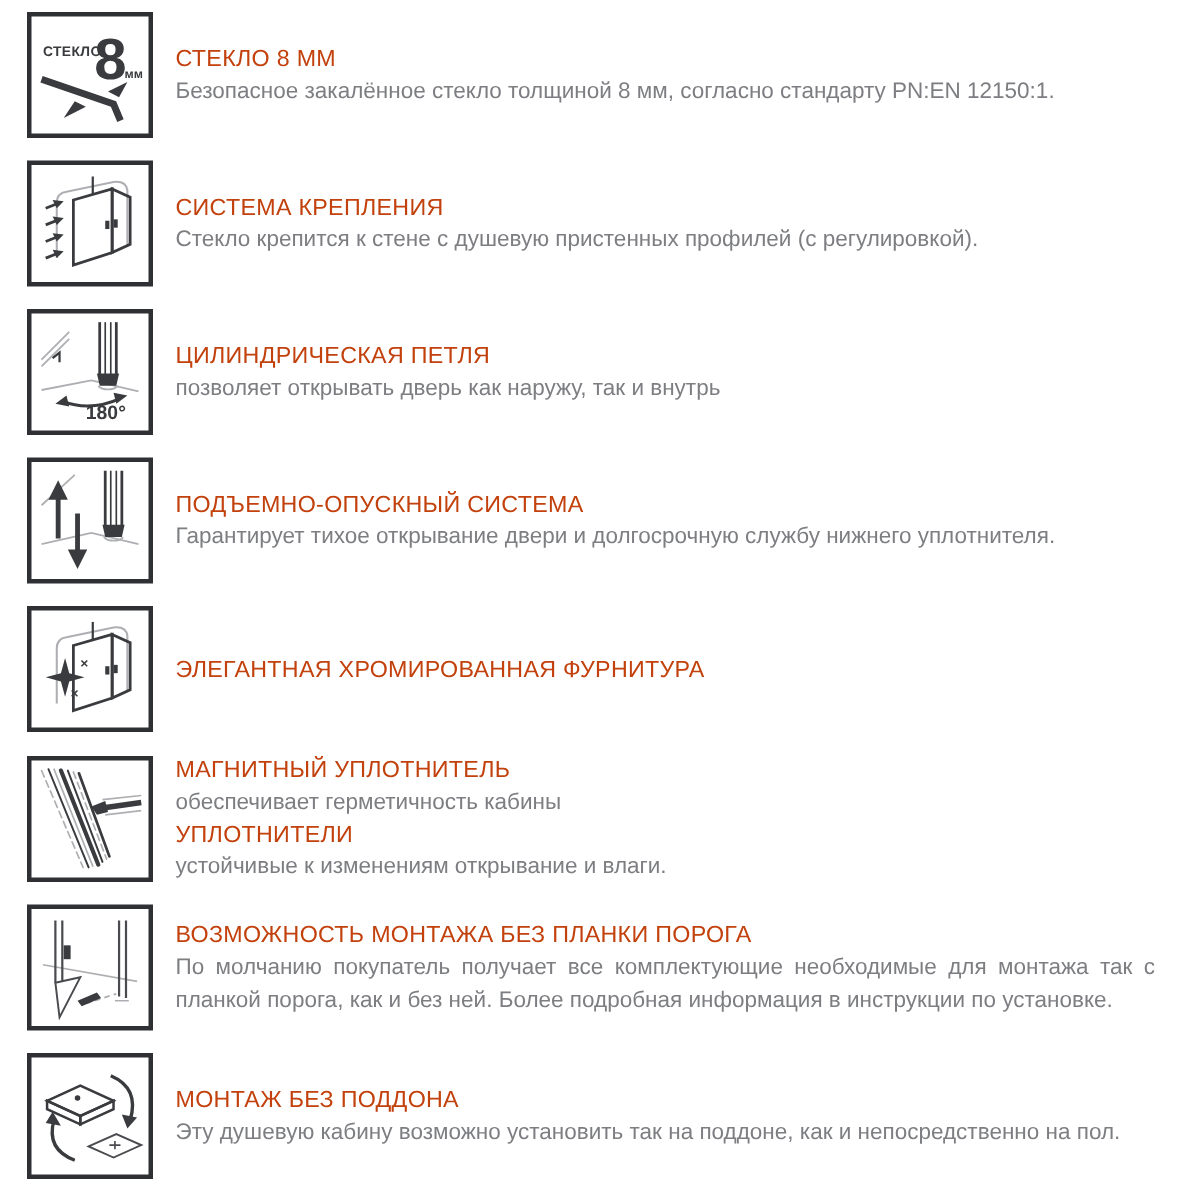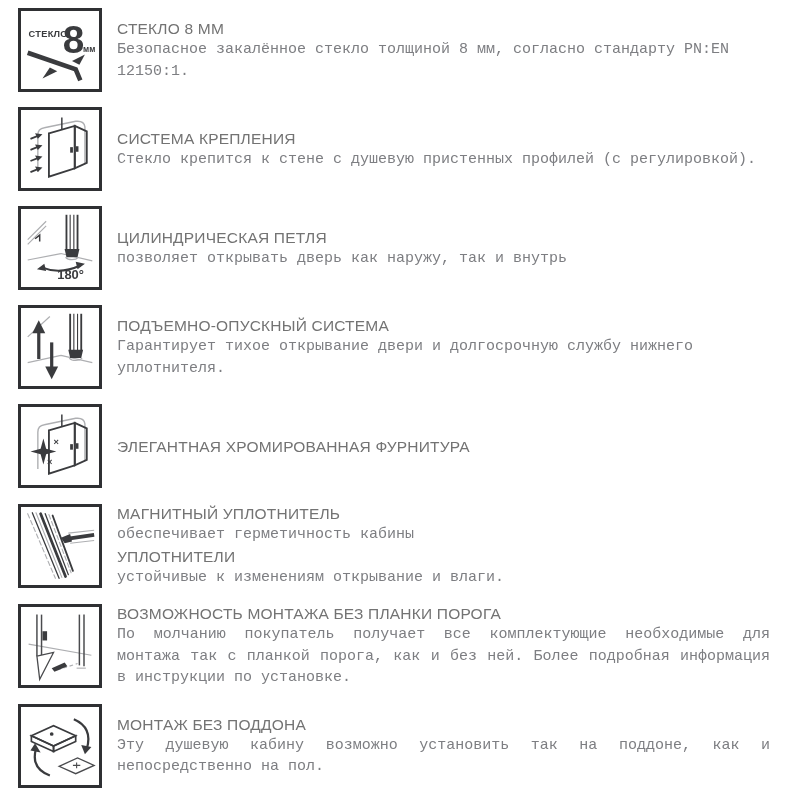--- a/index.html
+++ b/index.html
@@ -3,22 +3,22 @@
 <meta charset="utf-8">
 <style>
   html,body{margin:0;padding:0;background:#ffffff;}
   body{width:788px;height:800px;overflow:hidden;font-family:"Liberation Sans","DejaVu Sans",sans-serif;}
   .feature-list{padding:8px 18px 0 18px;}
   .feature-row{display:flex;align-items:center;margin-bottom:15px;}
   .icon-box{width:78px;height:78px;border:3px solid #2f3033;background:#fff;flex:0 0 auto;
             display:flex;align-items:center;justify-content:center;}
   .icon-box svg{display:block;}
   .feature-text{margin-left:15px;flex:1;min-width:0;}
-  .feature-title{font-size:15.5px;line-height:21px;color:#737373;letter-spacing:.2px;}
-  .feature-body{font-size:15px;line-height:21.5px;color:#7d7e82;font-family:Liberation Mono, monospace;}
+  .feature-title{font-size:15.5px;line-height:21px;color:#c2410c;letter-spacing:.2px;}
+  .feature-body{font-size:15px;line-height:21.5px;color:#7d7e82;}
   .feature-body.justify{text-align:justify;}
   .sec{margin:0;}
   .ic-dark{stroke:#3a3b3e;fill:none;}
   .ic-light{stroke:#aeafb2;fill:none;}
   .ic-fill{fill:#3a3b3e;stroke:none;}
   .ic-txt{fill:#3a3b3e;font-family:"Liberation Sans",sans-serif;}
 </style>
 </head>
 <body>
 

